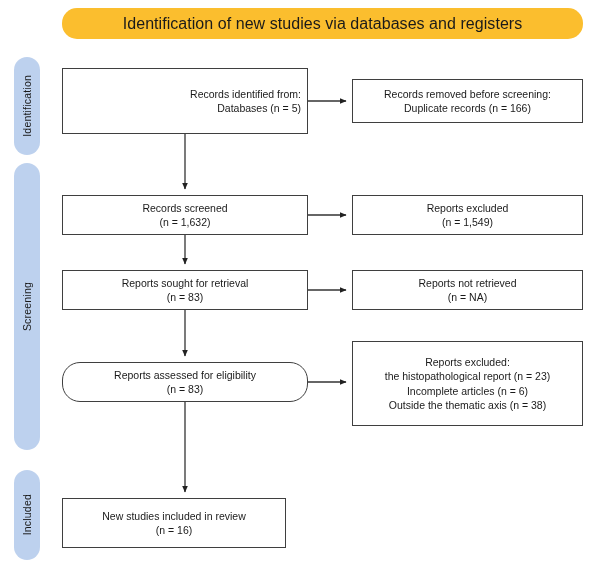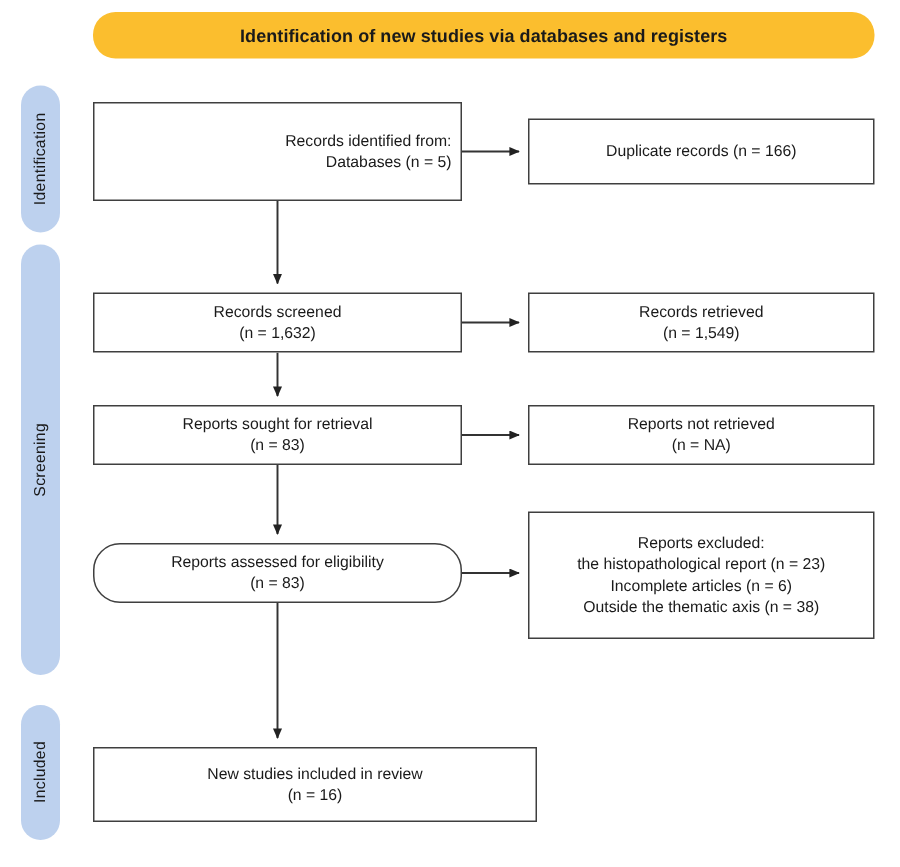--- a/index.html
+++ b/index.html
@@ -25,25 +25,24 @@
     position: absolute;
     left: 62px; top: 8px;
     width: 521px; height: 31px;
     background: #FBBE2E;
     border-radius: 15px;
     display: flex;
     align-items: center;
     justify-content: center;
   }
   .banner-text {
-    font-size: 12px;
+    font-size: 16px;
     color: #1a1a1a;
     letter-spacing: 0.05px;
     white-space: nowrap;
-    font-weight: bold;
   }
 
   
   .pill {
     position: absolute;
     left: 14px;
     width: 26px;
     background: #BDD1EE;
     border-radius: 13px;
     display: flex;
@@ -79,21 +78,21 @@
     line-height: 14.5px;
     white-space: nowrap;
     text-align: center;
   }
 
   
   #box-identified   { left: 62px;  top: 68px;  width: 246px; height: 66px; align-items: flex-end; }
   #box-screened     { left: 62px;  top: 195px; width: 246px; height: 40px; }
   #box-sought       { left: 62px;  top: 270px; width: 246px; height: 40px; }
   #box-eligibility  { left: 62px;  top: 362px; width: 246px; height: 40px; border-radius: 18px; }
-  #box-included     { left: 62px;  top: 498px; width: 296px; height: 50px; }
+  #box-included     { left: 62px;  top: 498px; width: 224px; height: 50px; }
 
   
   #box-removed      { left: 352px; top: 79px;  width: 231px; height: 44px; }
   #box-excluded-rec { left: 352px; top: 195px; width: 231px; height: 40px; }
   #box-notretrieved { left: 352px; top: 270px; width: 231px; height: 40px; }
   #box-excluded-rep { left: 352px; top: 341px; width: 231px; height: 85px; }
 
   
   #connectors {
     position: absolute;
@@ -146,30 +145,31 @@
       <line x1="308" y1="382" x2="346" y2="382" marker-end="url(#arrowhead)"></line>
     </g>
   </svg>
 
   <div class="box" id="box-identified">
     <div class="line">Records identified from:</div>
     <div class="line">Databases (n = 5)</div>
   </div>
 
   <div class="box" id="box-removed">
+    <div class="line">Records removed before screening:</div>
     <div class="line">Duplicate records (n = 166)</div>
   </div>
 
   <div class="box" id="box-screened">
     <div class="line">Records screened</div>
     <div class="line">(n = 1,632)</div>
   </div>
 
   <div class="box" id="box-excluded-rec">
-    <div class="line">Records retrieved</div>
+    <div class="line">Reports excluded</div>
     <div class="line">(n = 1,549)</div>
   </div>
 
   <div class="box" id="box-sought">
     <div class="line">Reports sought for retrieval</div>
     <div class="line">(n = 83)</div>
   </div>
 
   <div class="box" id="box-notretrieved">
     <div class="line">Reports not retrieved</div>

